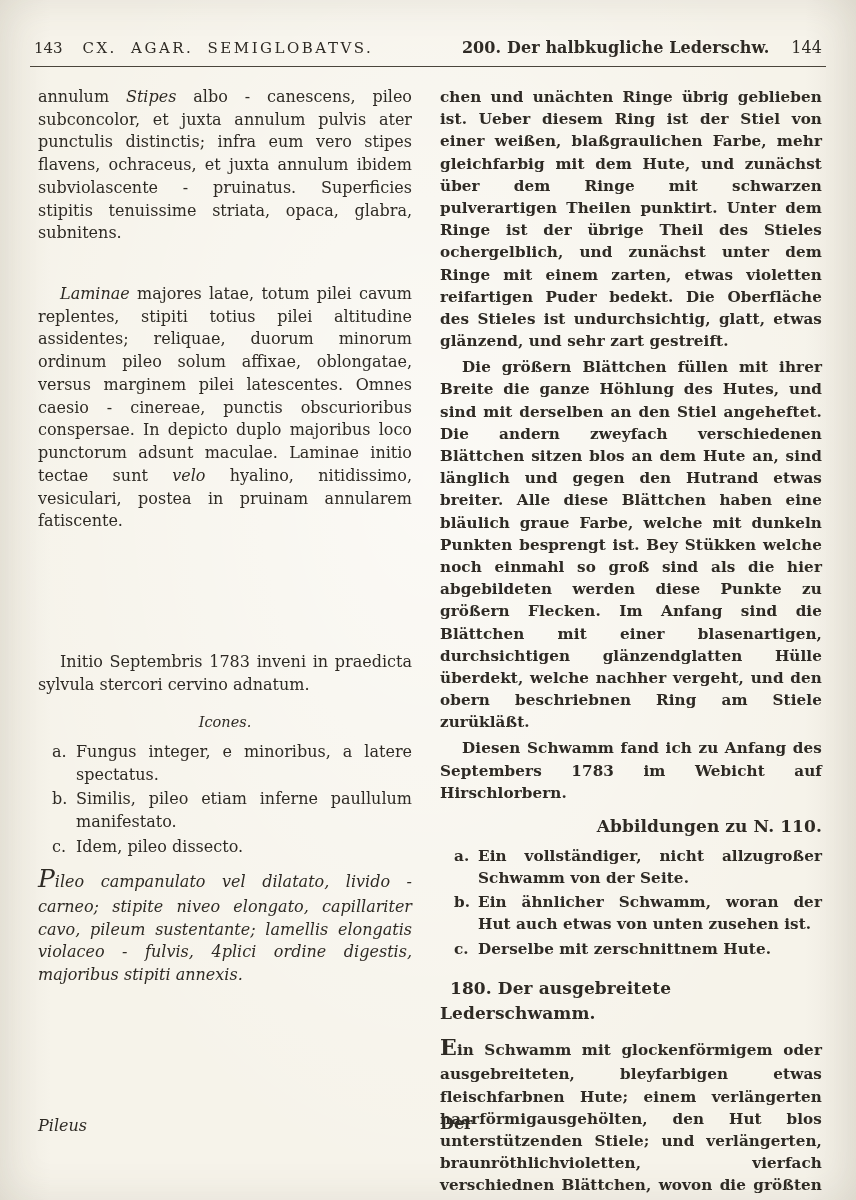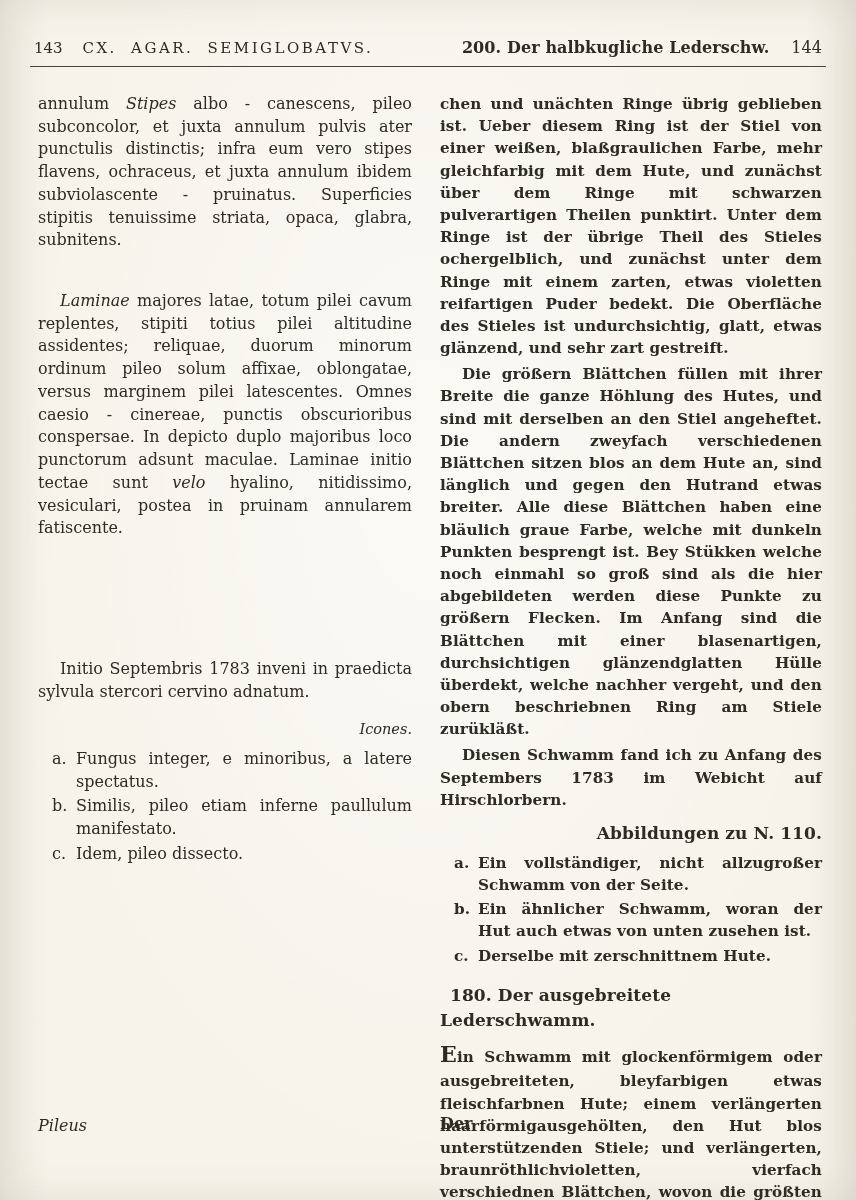--- a/index.html
+++ b/index.html
@@ -24,31 +24,31 @@
   .head-left{font-size:15px; letter-spacing:1px;}
   .head-left .pagenum{margin-right:14px; letter-spacing:0;}
   .head-left .title{letter-spacing:2.5px; word-spacing:7px;}
   .head-right{font-size:16px; font-weight:bold; letter-spacing:0.3px;}
   .head-right .pagenum{margin-left:16px; font-weight:normal;}
   .head-rule{
     position:absolute; top:66px; left:30px; right:30px;
     border-top:1.6px solid #4a453c; height:0;
   }
   
-  .col{position:absolute; top:93px; text-align:justify;}
+  .col{position:absolute; top:86px; text-align:justify;}
   .col-left{left:38px; width:374px; font-size:16px; line-height:1.42;}
   .col-right{left:440px; width:382px; font-size:15.2px; line-height:1.46;}
   .fraktur{font-weight:bold; letter-spacing:0.1px;}
   p{margin:0;}
   .para{margin-bottom:4px;}
   .indent{text-indent:22px;}
   .ital{font-style:italic;}
   .gap-large{margin-top:118px;}
   .icones-head{
-    text-align:right; font-style:italic; font-size:14.5px;
+    text-align:center; font-style:italic; font-size:14.5px;
     margin-top:16px; margin-bottom:8px;
   }
   .fig-head{
     text-align:right; font-size:17px; margin-top:10px; margin-bottom:6px;
   }
   .list-item{
     display:flex; margin:0 0 2px 14px; text-align:left;
   }
   .list-item .label{width:24px; flex:0 0 24px;}
   .list-item .text{flex:1; text-align:justify;}
@@ -101,20 +101,21 @@
     <div class="list-item">
       <span class="label">b.</span>
       <span class="text">Similis, pileo etiam inferne paullulum manifestato.</span>
     </div>
     <div class="list-item">
       <span class="label">c.</span>
       <span class="text">Idem, pileo dissecto.</span>
     </div>
 
 
+    <p class="para species-desc">Pileo campanulato vel dilatato, livido - carneo; stipite niveo elongato, capillariter cavo, pileum sustentante; lamellis elongatis violaceo - fulvis, 4plici ordine digestis, majoribus stipiti annexis.</p>
   </div>
 
   <div class="col col-right fraktur">
     <p class="para">chen und unächten Ringe übrig geblieben ist. Ueber diesem Ring ist der Stiel von einer weißen, blaßgraulichen Farbe, mehr gleichfarbig mit dem Hute, und zunächst über dem Ringe mit schwarzen pulverartigen Theilen punktirt. Unter dem Ringe ist der übrige Theil des Stieles ochergelblich, und zunächst unter dem Ringe mit einem zarten, etwas violetten reifartigen Puder bedekt. Die Oberfläche des Stieles ist undurchsichtig, glatt, etwas glänzend, und sehr zart gestreift.</p>
     <p class="para indent">Die größern Blättchen füllen mit ihrer Breite die ganze Höhlung des Hutes, und sind mit derselben an den Stiel angeheftet. Die andern zweyfach verschiedenen Blättchen sitzen blos an dem Hute an, sind länglich und gegen den Hutrand etwas breiter. Alle diese Blättchen haben eine bläulich graue Farbe, welche mit dunkeln Punkten besprengt ist. Bey Stükken welche noch einmahl so groß sind als die hier abgebildeten werden diese Punkte zu größern Flecken. Im Anfang sind die Blättchen mit einer blasenartigen, durchsichtigen glänzendglatten Hülle überdekt, welche nachher vergeht, und den obern beschriebnen Ring am Stiele zurükläßt.</p>
     <p class="para indent">Diesen Schwamm fand ich zu Anfang des Septembers 1783 im Webicht auf Hirschlorbern.</p>
 
     <div class="fig-head">Abbildungen zu N. 110.</div>
 
     <div class="list-item">

